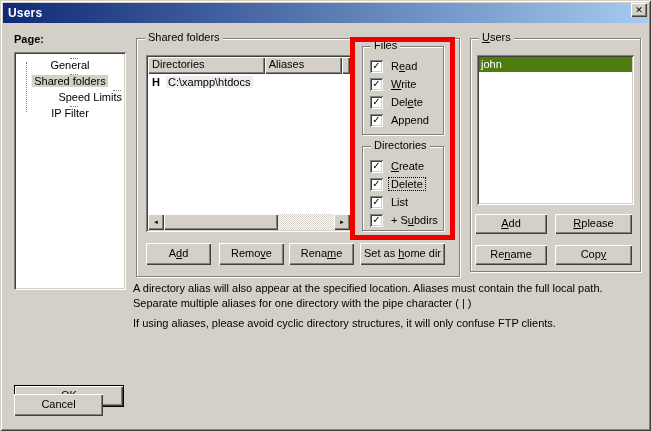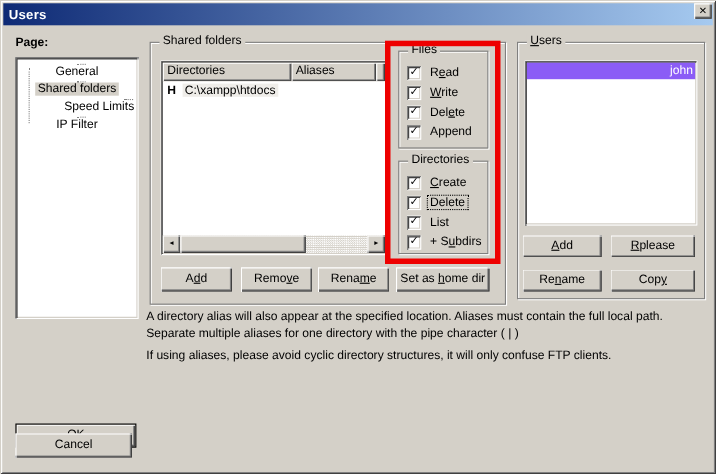--- a/index.html
+++ b/index.html
@@ -59,21 +59,21 @@
   .sbtn { position:absolute; top:0; width:16px; height:16px; display:flex; align-items:center; justify-content:center; font-size:6px; cursor:default; }
   .sthumb { position:absolute; top:0; left:16px; width:114px; height:16px; cursor:default; }
   
   .cbrow { position:absolute; left:7px; height:14px; display:flex; align-items:center; cursor:default; }
   .cb { width:13px; height:13px; background:#fff; flex:0 0 13px;
     box-shadow: inset 1px 1px 0 #808080, inset -1px -1px 0 #FFFFFF, inset 2px 2px 0 #404040, inset -2px -2px 0 #D4D0C8;
     display:flex; align-items:center; justify-content:center; font-size:10px; font-weight:bold; line-height:1; }
   .cblabel { margin-left:6px; white-space:nowrap; padding:0 2px; }
   
   .userlist { position:absolute; left:477px; top:55px; width:157px; height:150px; }
-  .userrow { position:absolute; left:2px; top:2px; right:2px; height:15px; background:#8b5cf6; color:#fff; padding:1px 2px; cursor:default;text-align:right; }
+  .userrow { position:absolute; left:2px; top:2px; right:2px; height:15px; background:#4d7c0f; color:#fff; padding:1px 2px; cursor:default; }
   .notes { position:absolute; left:133px; top:281px; width:507px; }
   .notes p { line-height:15px; }
   .notes p + p { margin-top:5px; }
   .redbox { position:absolute; left:350px; top:37px; width:105px; height:203px; border:5px solid #EE0000; pointer-events:none; }
 </style>
 </head>
 <body>
 
 <div class="win">
 
@@ -181,17 +181,17 @@
   <div class="btn raised" style="left:555px;top:214px;width:77px;height:20px;line-height:19px;"><span></span><span class="mn">R</span><span>please</span></div>
   <div class="btn raised" style="left:475px;top:245px;width:72px;height:20px;line-height:19px;"><span>Re</span><span class="mn">n</span><span>ame</span></div>
   <div class="btn raised" style="left:555px;top:245px;width:77px;height:20px;line-height:19px;"><span>Cop</span><span class="mn">y</span><span></span></div>
 
   <div class="notes">
     <p>A directory alias will also appear at the specified location. Aliases must contain the full local path. Separate multiple aliases for one directory with the pipe character ( | )</p>
     <p>If using aliases, please avoid cyclic directory structures, it will only confuse FTP clients.</p>
   </div>
 
   <div class="btn raised default" style="left:14px;top:365px;width:110px;">OK</div>
-  <div class="btn raised" style="left:14px;top:394px;width:106px;">Cancel</div>
+  <div class="btn raised" style="left:14px;top:394px;width:89px;">Cancel</div>
 
   <div class="redbox"></div>
 
 </div>
 
 </body></html>

